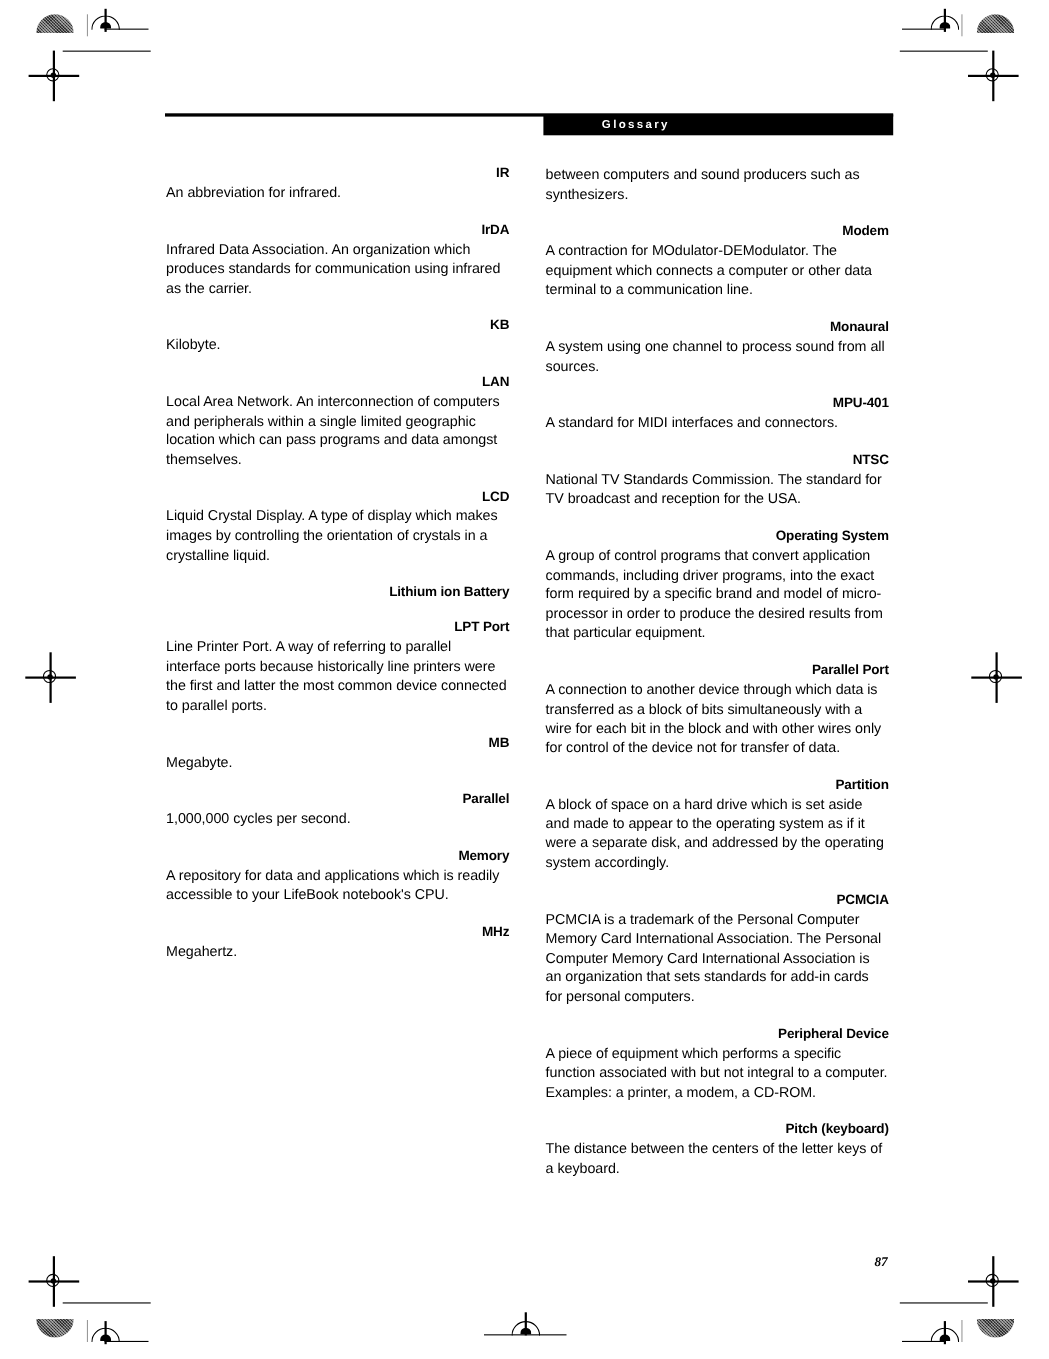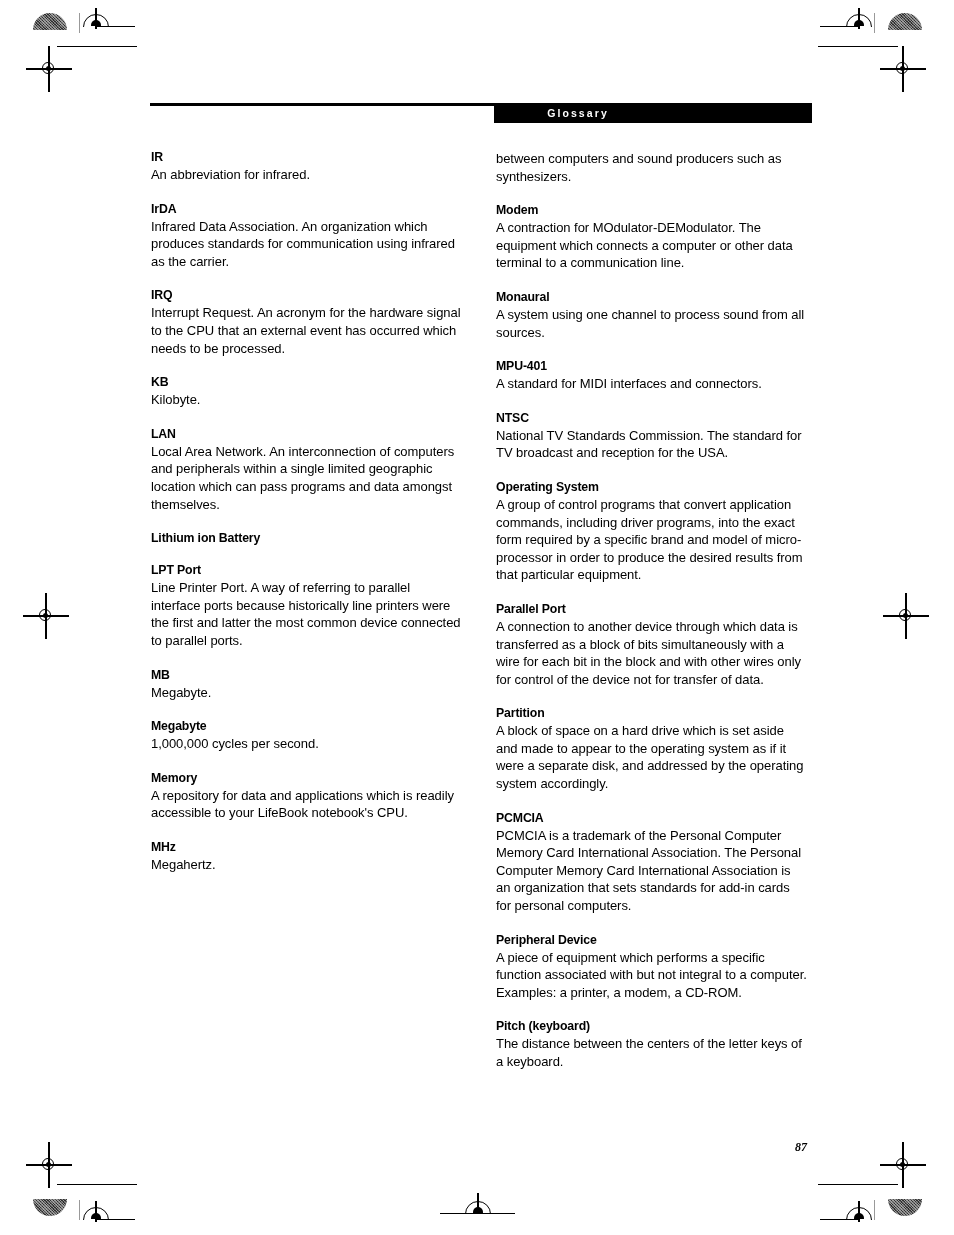--- a/index.html
+++ b/index.html
@@ -130,20 +130,21 @@
   .entry { margin: 0 0 18px 0; }
   .entry:last-child { margin-bottom: 0; }
 
   .term {
     font-family: "Liberation Sans", sans-serif;
     font-weight: bold;
     font-size: 12.3px;
     color: #000;
     margin: 0 0 2px 0;
     letter-spacing: -0.15px;
+    text-align: right;
   }
   .def {
     font-family: Liberation Sans, sans-serif;
     font-size: 13px;
     line-height: 17.6px;
     color: #000;
     margin: 0;
     letter-spacing: -0.05px;
   }
   
@@ -258,44 +259,44 @@
     <div class="col col-left">
       <div class="entry">
         <div class="term">IR</div>
         <div class="def">An abbreviation for infrared.</div>
       </div>
       <div class="entry">
         <div class="term">IrDA</div>
         <div class="def">Infrared Data Association. An organization which produces standards for communication using infrared as the carrier.</div>
       </div>
       <div class="entry">
-        <div class="term">IRQ</div>
-        <div class="def">Interrupt Request. An acronym for the hardware signal to the CPU that an external event has occurred which needs to be processed.</div>
-      </div>
-      <div class="entry">
         <div class="term">KB</div>
         <div class="def">Kilobyte.</div>
       </div>
       <div class="entry">
         <div class="term">LAN</div>
         <div class="def">Local Area Network. An interconnection of computers and peripherals within a single limited geographic location which can pass programs and data amongst themselves.</div>
       </div>
       <div class="entry">
+        <div class="term">LCD</div>
+        <div class="def">Liquid Crystal Display. A type of display which makes images by controlling the orientation of crystals in a crystalline liquid.</div>
+      </div>
+      <div class="entry">
         <div class="term">Lithium ion Battery</div>
       </div>
       <div class="entry">
         <div class="term">LPT Port</div>
         <div class="def">Line Printer Port. A way of referring to parallel interface ports because historically line printers were the first and latter the most common device connected to parallel ports.</div>
       </div>
       <div class="entry">
         <div class="term">MB</div>
         <div class="def">Megabyte.</div>
       </div>
       <div class="entry">
-        <div class="term">Megabyte</div>
+        <div class="term">Parallel</div>
         <div class="def">1,000,000 cycles per second.</div>
       </div>
       <div class="entry">
         <div class="term">Memory</div>
         <div class="def">A repository for data and applications which is readily accessible to your LifeBook notebook's CPU.</div>
       </div>
       <div class="entry">
         <div class="term">MHz</div>
         <div class="def">Megahertz.</div>
       </div>

